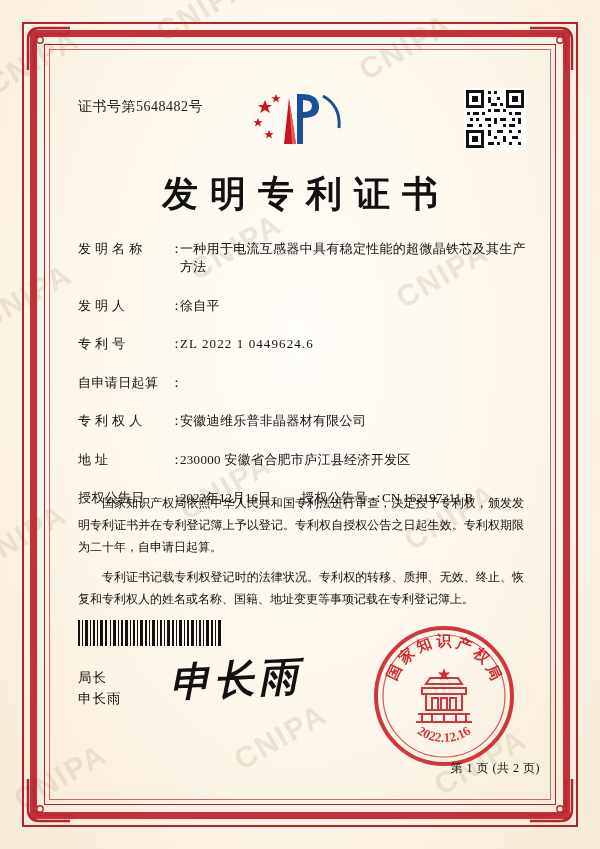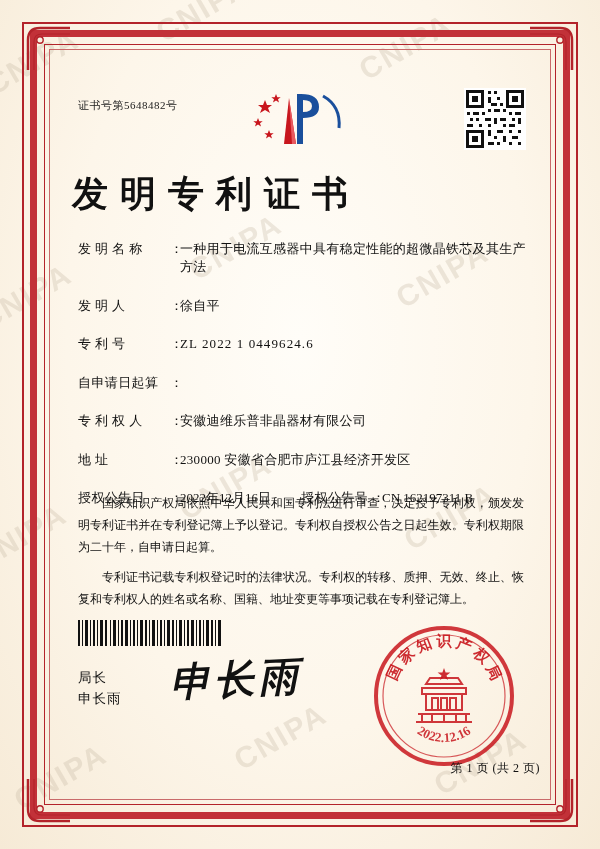--- a/index.html
+++ b/index.html
@@ -81,39 +81,39 @@
 
   .content {
     position: absolute;
     left: 60px; top: 60px; right: 60px; bottom: 60px;
   }
 
   
   .cert-no {
     position: absolute;
     left: 18px; top: 38px;
-    font-size: 11px;
+    font-size: 14px;
     letter-spacing: 0.5px;
     color: #1a1a1a;
   }
   .qr {
     position: absolute;
     right: 14px; top: 28px;
     width: 62px; height: 62px;
   }
   .logo {
     position: absolute;
     left: 50%; top: 28px;
     transform: translateX(-50%);
     width: 110px; height: 64px;
   }
   .title {
     position: absolute;
     left: 0; right: 0; top: 110px;
-    text-align: left;
+    text-align: center;
     font-size: 36px;
     font-weight: bold;
     letter-spacing: 12px;
     text-indent: 12px;
     color: #111;
     font-family: "Liberation Serif", serif;
   }
 
   .fields {
     position: absolute;

